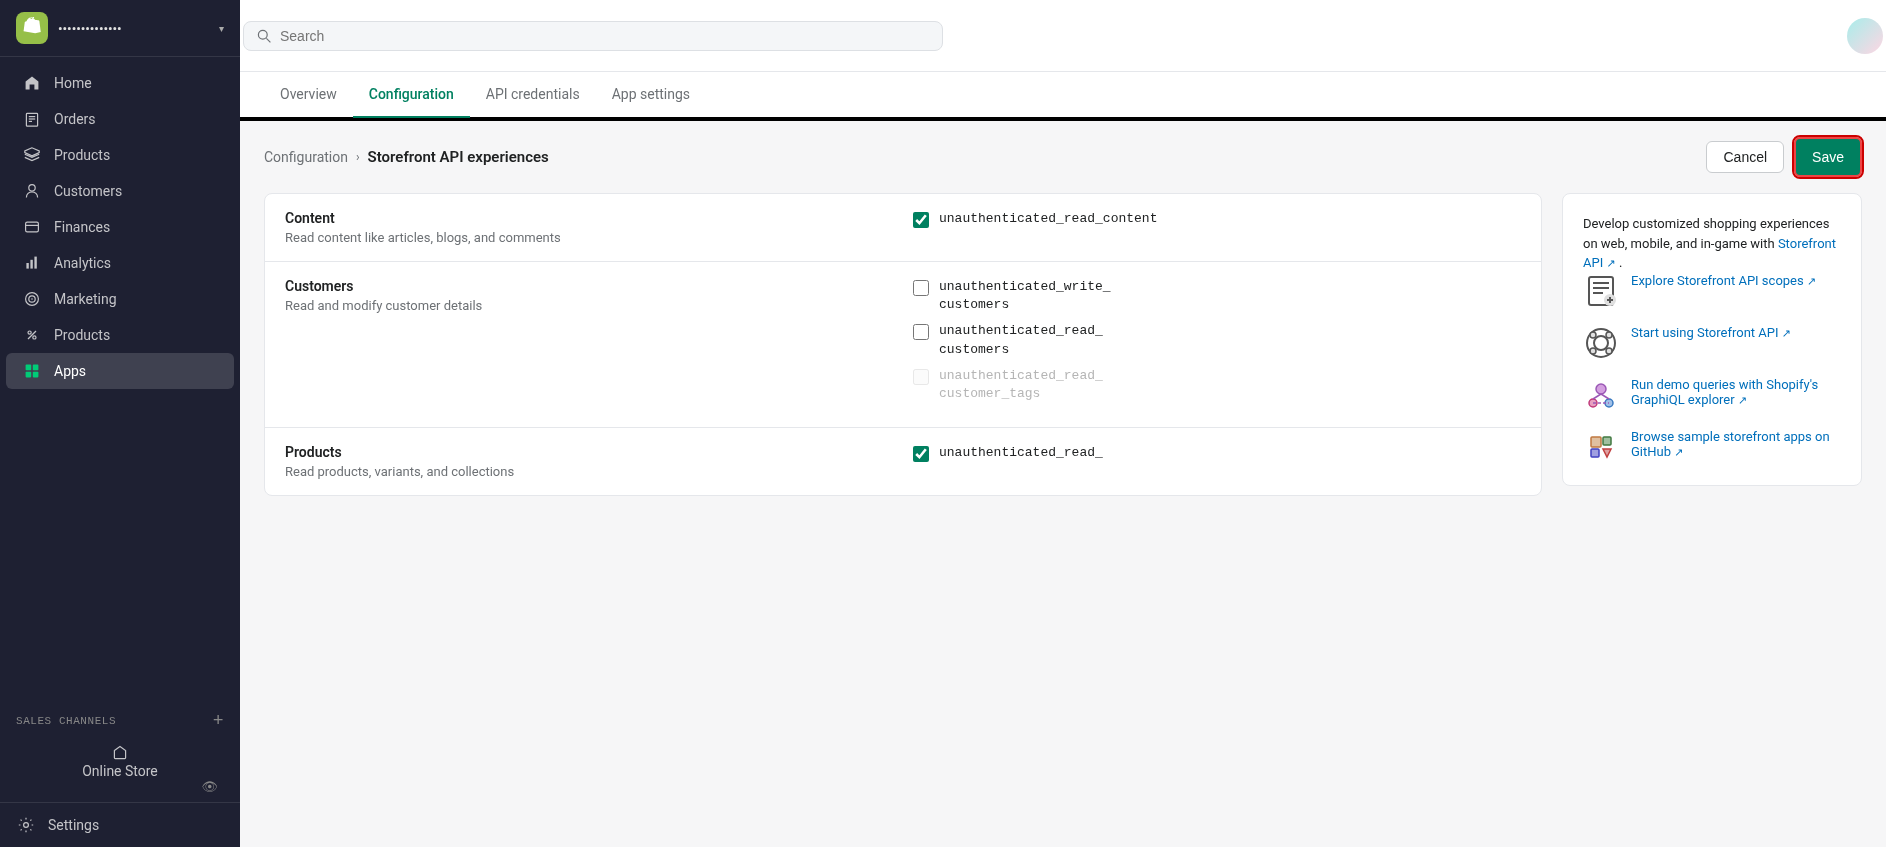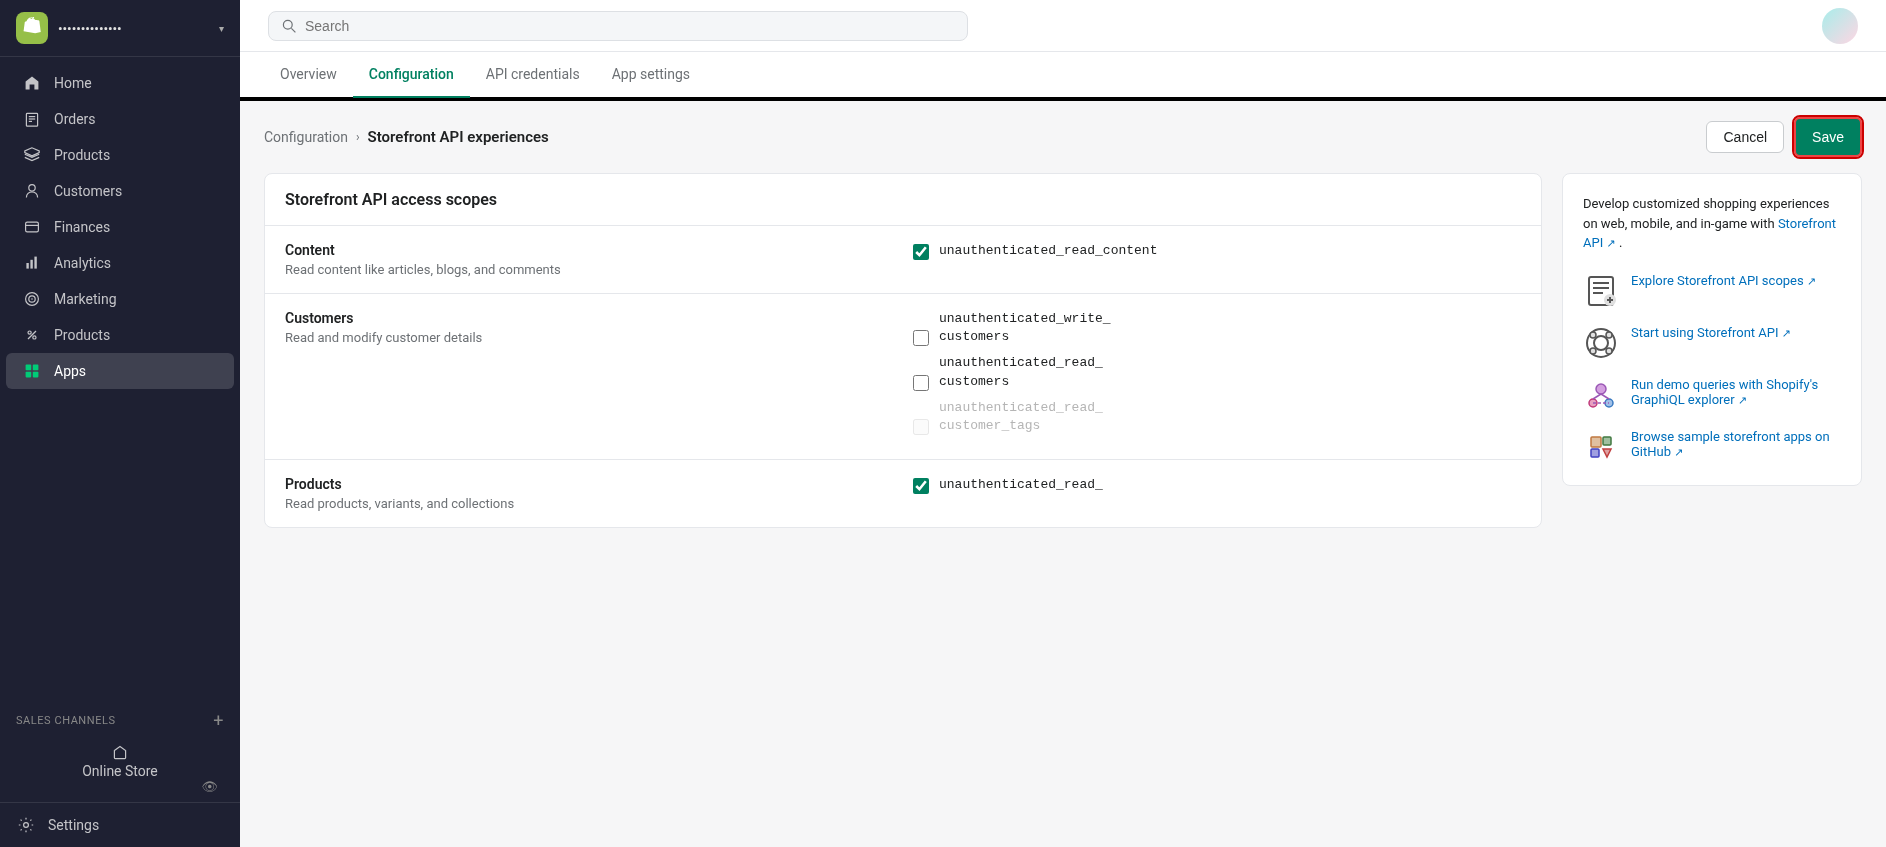--- a/index.html
+++ b/index.html
@@ -66,20 +66,21 @@
     .nav-icon { width: 20px; height: 20px; display: flex; align-items: center; justify-content: center; font-size: 16px; flex-shrink: 0; }
     .nav-section-label {
       font-size: 11px;
       color: #888;
       padding: 12px 16px 4px;
       text-transform: uppercase;
       letter-spacing: 0.05em;
       display: flex;
       align-items: center;
       justify-content: space-between;
+      font-family: Liberation Mono, monospace;
     }
     .nav-section-label .add-btn { cursor: pointer; font-size: 18px; color: #888; }
     .online-store-item {
       display: flex;
       align-items: center;
       padding: 8px 16px;
       color: #c4c4c8;
       cursor: pointer;
       font-size: 14px;
       border-radius: 6px;
@@ -100,23 +101,23 @@
 
     
     .main-content { flex: 1; display: flex; flex-direction: column; overflow: hidden; background: #f6f6f7; }
 
     
     .topbar {
       background: #fff;
       border-bottom: 1px solid #e5e7eb;
       display: flex;
       align-items: center;
-      padding: 8px 28px;
+      padding: 8px 3px;
       gap: 12px;
-      height: 52px;
+      height: 72px;
       flex-shrink: 0;
     }
     .search-box {
       flex: 1;
       max-width: 700px;
       display: flex;
       align-items: center;
       gap: 8px;
       background: #f4f6f8;
       border: 1px solid #dde0e4;
@@ -233,21 +234,21 @@
     .scope-section:last-child { border-bottom: none; }
     .scope-title { font-size: 14px; font-weight: 600; margin-bottom: 4px; color: #202223; }
     .scope-desc { font-size: 13px; color: #6d7175; }
     .scope-row {
       display: flex;
       align-items: flex-start;
       gap: 20px;
     }
     .scope-left { flex: 1; }
     .scope-right { flex: 1; }
-    .checkbox-item { display: flex; align-items: flex-end; gap: 10px; margin-bottom: 8px; }
+    .checkbox-item { display: flex; align-items: flex-start; gap: 10px; margin-bottom: 8px; }
     .checkbox-item input[type="checkbox"] {
       width: 16px;
       height: 16px;
       margin-top: 2px;
       accent-color: #008060;
       cursor: pointer;
       flex-shrink: 0;
     }
     .checkbox-item label { font-family: 'Courier New', monospace; font-size: 13px; line-height: 1.4; color: #202223; cursor: pointer; }
     .checkbox-item.disabled label { color: #b5b5b5; }
@@ -258,21 +259,21 @@
 
     
     .info-card {
       width: 300px;
       min-width: 300px;
       background: #fff;
       border: 1px solid #e5e7eb;
       border-radius: 8px;
       padding: 20px;
     }
-    .info-desc { font-size: 13px; color: #202223; line-height: 1.5; margin-bottom: 20px; }
+    .info-desc { font-size: 13px; color: #202223; line-height: 1.5; }
     .info-desc a { color: #006fbb; text-decoration: none; }
     .info-link-list { display: flex; flex-direction: column; gap: 16px; }
     .info-link-item { display: flex; align-items: flex-start; gap: 12px; }
     .info-link-icon {
       width: 36px;
       height: 36px;
       flex-shrink: 0;
       display: flex;
       align-items: center;
       justify-content: center;
@@ -449,23 +450,20 @@
       </div>
       <div class="header-actions">
         <button class="btn-cancel">Cancel</button>
         <button class="btn-save">Save</button>
       </div>
     </div>
 
     <div class="content-layout">
 
       <div class="scopes-card">
-        <div class="scopes-card-header">
-          <span>Storefront API access scopes</span>
-        </div>
 
         <div class="scope-section">
           <div class="scope-row">
             <div class="scope-left">
               <div class="scope-title">Content</div>
               <div class="scope-desc">Read content like articles, blogs, and comments</div>
             </div>
             <div class="scope-right">
               <div class="checkbox-item">
                 <input type="checkbox" id="unauthenticated_read_content" checked="" style="">

